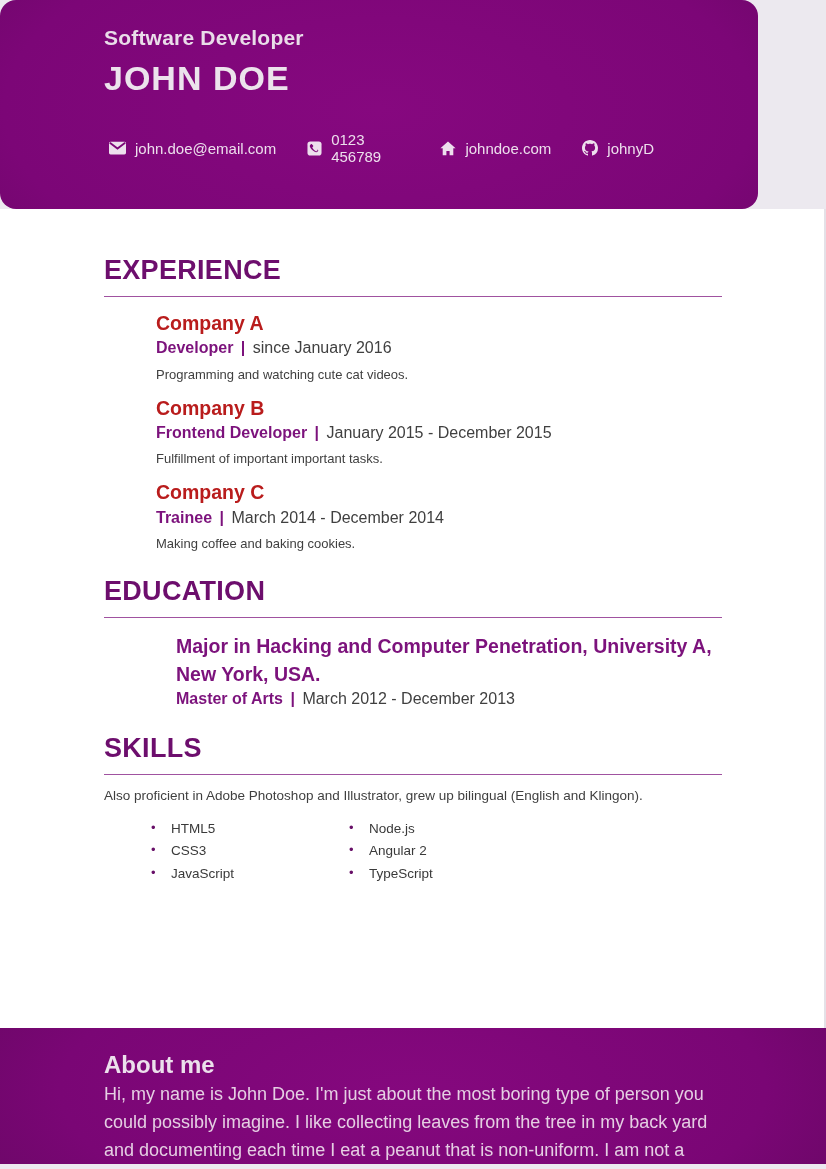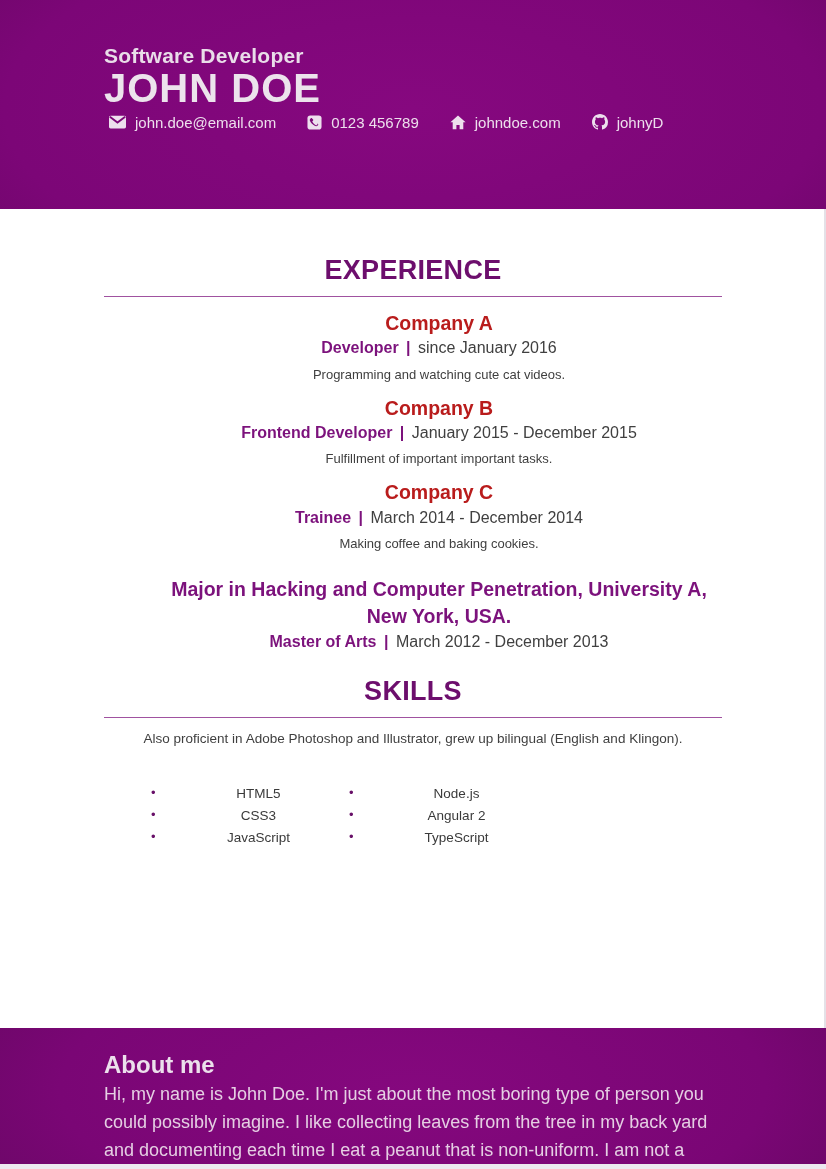--- a/index.html
+++ b/index.html
@@ -6,60 +6,59 @@
   body {
     width: 826px; height: 1169px;
     background: #ece9ef;
     font-family: "Liberation Sans", sans-serif;
     -webkit-font-smoothing: antialiased;
   }
   .page { position: relative; width: 826px; height: 1169px; overflow: hidden; }
 
   
   .header {
-    position: absolute; top: 0; left: 0; width: 826px; height: 209px;
+    position: absolute; top: 0; left: 0; width: 758px; height: 209px;
     background: radial-gradient(110% 190% at 50% 52%, #86087f 0%, #7c0677 45%, #4c0a49 100%);
-    box-sizing: border-box; padding: 44px 104px 0;
+    box-sizing: border-box; padding: 26px 104px 0; border-radius: 16px;
   }
   .job-subtitle { font-size: 21px; font-weight: bold; color: #e9dde9; letter-spacing: .2px; }
-  .person-name  { font-size: 40px; font-weight: bold; color: #ece3ec; margin-top: 0; letter-spacing: 1px; line-height: 1.04; }
-  .contact-row  { display: flex; gap: 31px; margin-top: 4px; margin-left: 5px; align-items: center; }
+  .person-name  { font-size: 34px; font-weight: bold; color: #ece3ec; margin-top: 11px; letter-spacing: 1px; line-height: 1.04; }
+  .contact-row  { display: flex; gap: 31px; margin-top: 35px; margin-left: 5px; align-items: center; }
   .contact-item { display: flex; align-items: center; gap: 9px; font-size: 15px; color: #eddfed; cursor: pointer; }
   .contact-item svg { display: block; }
 
   
   .main {
     position: absolute; top: 209px; left: 0; width: 826px; height: 819px;
     background: #ffffff; box-sizing: border-box; padding: 46px 104px 0;
     box-shadow: inset -2px 0 0 #e4e1e7;
     overflow: hidden;
-    text-align: center;
   }
   .section { width: 618px; }
   .section + .section { margin-top: 25px; }
   .section-title {
     font-size: 27px; font-weight: bold; color: #6d0e6d; letter-spacing: .3px;
     padding-bottom: 10px; border-bottom: 1px solid #a052a0; line-height: 1.15;
   }
   .entries { margin-left: 52px; }
 
   .entry { margin-top: 15px; }
   .entry-company { font-size: 19.5px; font-weight: bold; color: #b91c1c; line-height: 1.2; }
   .entry-roleline { margin-top: 3px; font-size: 16px; line-height: 1.2; }
   .role-bold { font-weight: bold; color: #7c127c; }
   .role-sep  { font-weight: bold; color: #7c127c; padding: 0 3px; }
   .role-period { color: #404040; }
   .entry-desc { margin-top: 9px; font-size: 13px; color: #3f3f3f; }
 
-  .edu-entry { margin-top: 15px; }
+  .edu-entry { margin-top: 15px; margin-left: 20px; }
   .edu-school { font-size: 19.5px; font-weight: bold; color: #7c127c; line-height: 1.42; max-width: 566px; }
   .edu-degreeline { margin-top: 1px; font-size: 16px; line-height: 1.2; }
 
   .skills-intro { margin-top: 13px; font-size: 13.5px; color: #3f3f3f; }
-  .skills-cols { display: flex; margin-left: 44px; margin-top: 39px; }
+  .skills-cols { display: flex; margin-left: 44px; margin-top: 17px; }
   .skills-col { list-style: none; margin: 0; padding: 0; width: 198px; }
   .skills-col li {
     position: relative; padding-left: 23px; font-size: 13.5px; color: #3a3a3a;
     line-height: 1.3; margin-bottom: 4.5px;
   }
   .skills-col li::before {
     content: "•"; position: absolute; left: 3px; top: 0;
     color: #681068; font-size: 13px;
   }
 
@@ -157,20 +156,21 @@
             <span class="role-sep">|</span>
             <span class="role-period">March 2014 - December 2014</span>
           </div>
           <div class="entry-desc">Making coffee and baking cookies.</div>
         </div>
 
       </div>
     </div>
 
     <div class="section">
+      <div class="section-title">EDUCATION</div>
       <div class="entries">
 
         <div class="edu-entry">
           <div class="edu-school">Major in Hacking and Computer Penetration, University A, New York, USA.</div>
           <div class="edu-degreeline">
             <span class="role-bold">Master of Arts</span>
             <span class="role-sep">|</span>
             <span class="role-period">March 2012 - December 2013</span>
           </div>
         </div>

